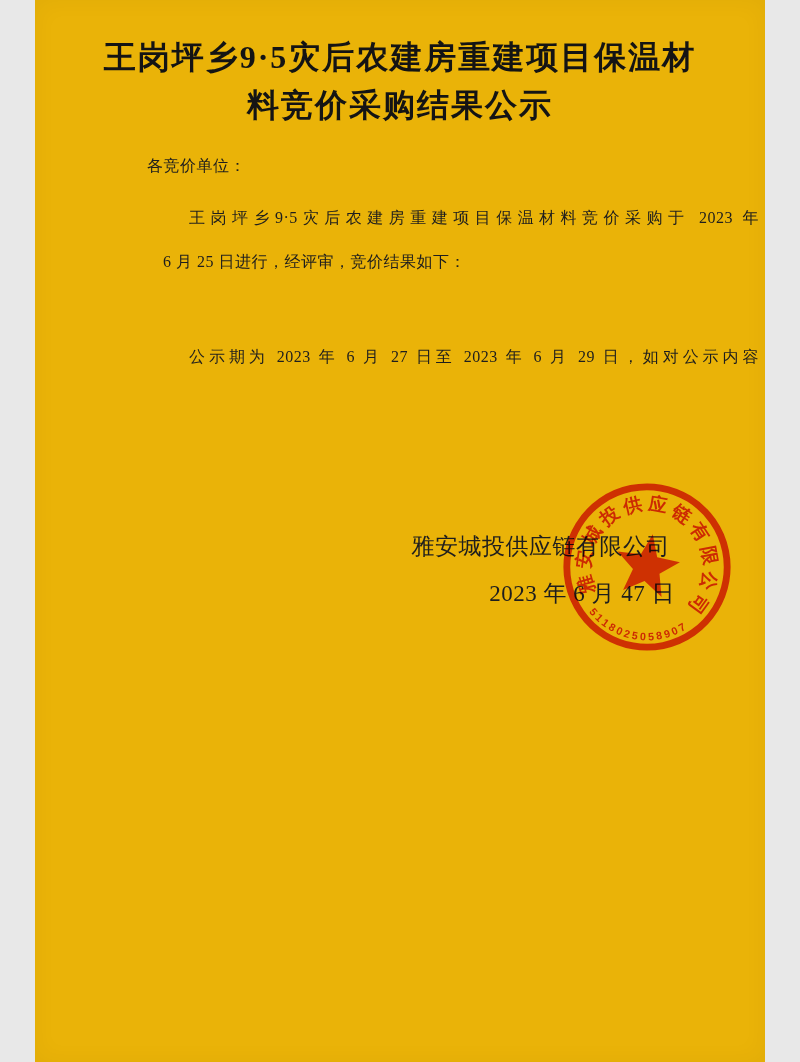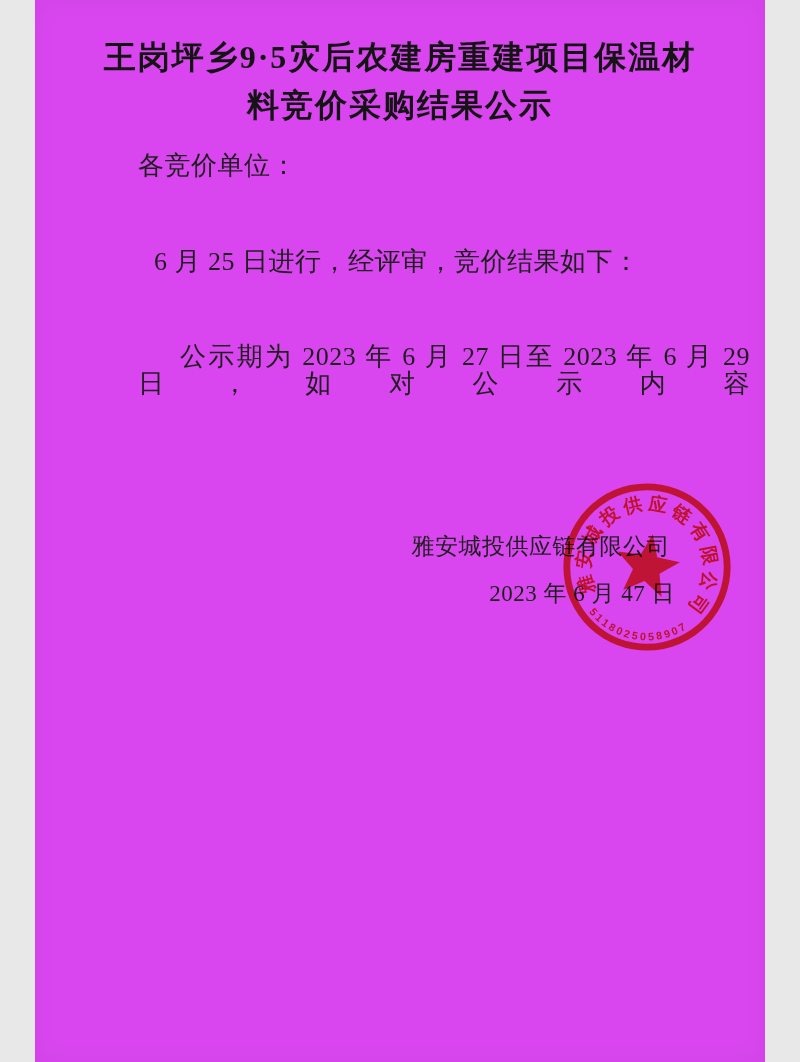--- a/index.html
+++ b/index.html
@@ -5,21 +5,21 @@
   html, body {
     margin: 0;
     padding: 0;
     background: #e8e8e8;
   }
   .page {
     position: relative;
     width: 703px;
     height: 1062px;
     margin: 0 auto;
-    background: #d946ef;
+    background: #eab308;
     overflow: hidden;
     color: #212121;
     font-family: "Liberation Serif", "DejaVu Serif", serif;
     box-shadow: inset 0 0 24px rgba(0,0,0,0.045);
     padding-left: 27px;
   }
   .title-line {
     position: absolute;
     left: 0;
     width: 100%;
@@ -27,23 +27,23 @@
     font-size: 32px;
     font-weight: bold;
     letter-spacing: 2px;
     color: #141414;
     white-space: nowrap;
   }
   .title-line.l1 { top: 36px; }
   .title-line.l2 { top: 84px; }
   .body-line {
     position: absolute;
-    left: 103px;
+    left: 112px;
     width: 612px;
-    font-size: 26px;
+    font-size: 16px;
     line-height: 27px;
     color: #1e1e1e;
     white-space: nowrap;
     letter-spacing: 0.5px;
   }
   .body-line.justify {
     white-space: normal;
     text-align: justify;
     text-align-last: justify;
   }
@@ -73,20 +73,21 @@
 </head>
 <body>
 
 <div class="page">
 
   <div class="title-line l1">王岗坪乡9·5灾后农建房重建项目保温材</div>
   <div class="title-line l2">料竞价采购结果公示</div>
 
   <div class="body-line" style="top:152px;">各竞价单位：</div>
 
+  <div class="body-line justify indent" style="top:204px;">王岗坪乡9·5灾后农建房重建项目保温材料竞价采购于 2023 年</div>
   <div class="body-line" style="top:248px;margin-left:16px;">6 月 25 日进行，经评审，竞价结果如下：</div>
 
 
   <div class="body-line justify indent" style="top:343px;">公示期为 2023 年 6 月 27 日至 2023 年 6 月 29 日，如对公示内容</div>
 
   <div class="sig-line sig-company">雅安城投供应链有限公司</div>
   <div class="sig-line sig-date">2023 年 6 月 47 日</div>
 
   <div class="seal">
     <svg viewBox="-90 -90 180 180" xmlns="http://www.w3.org/2000/svg">

